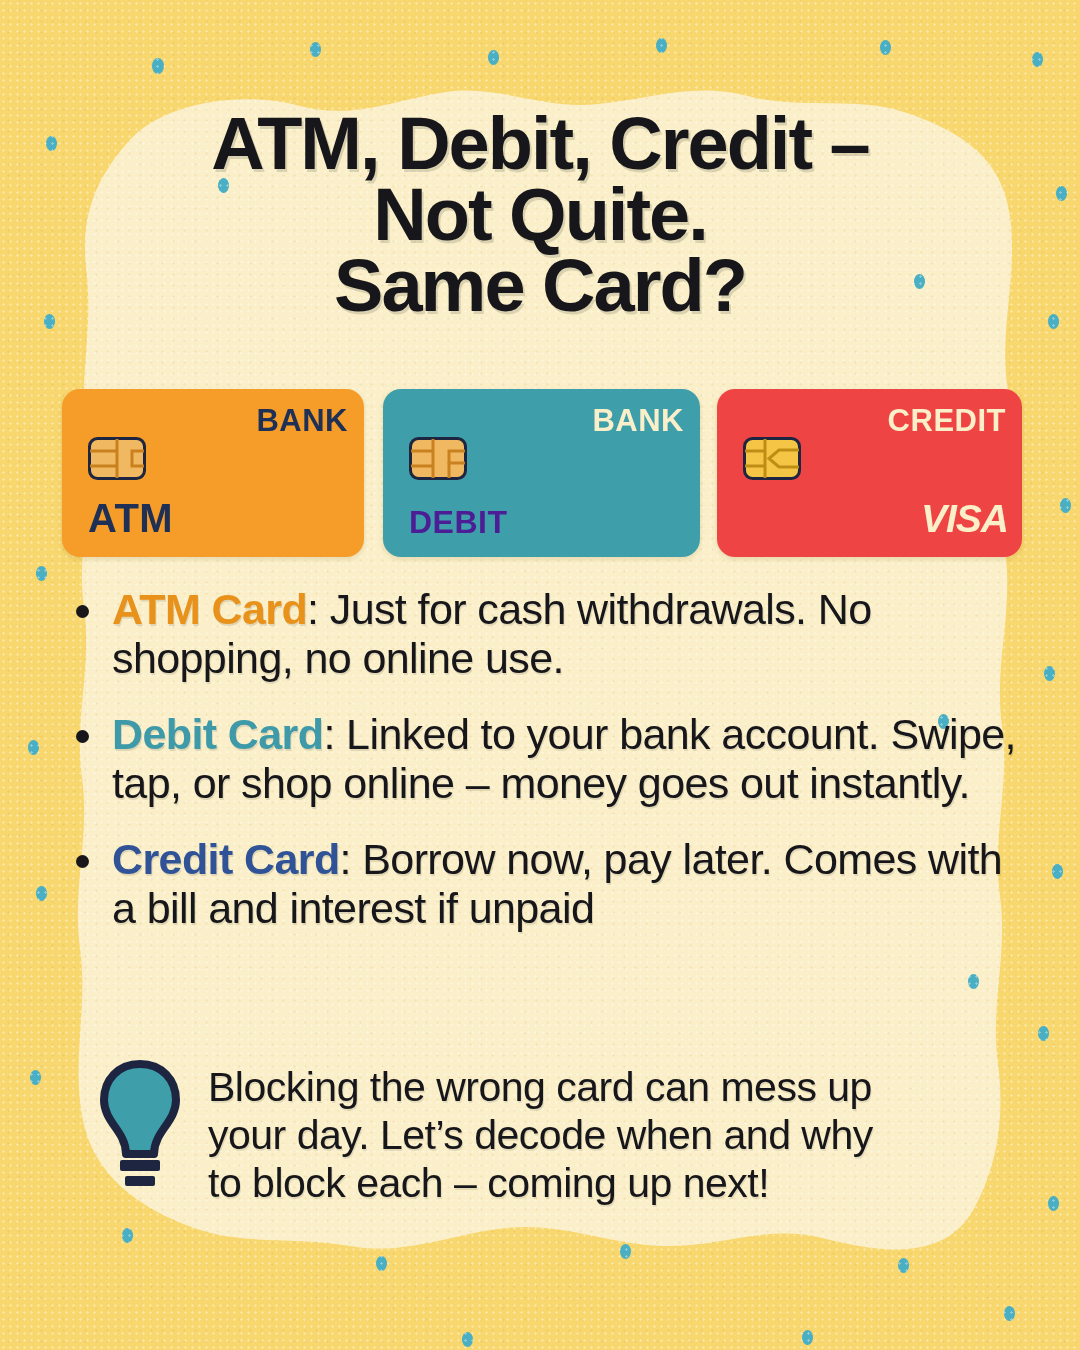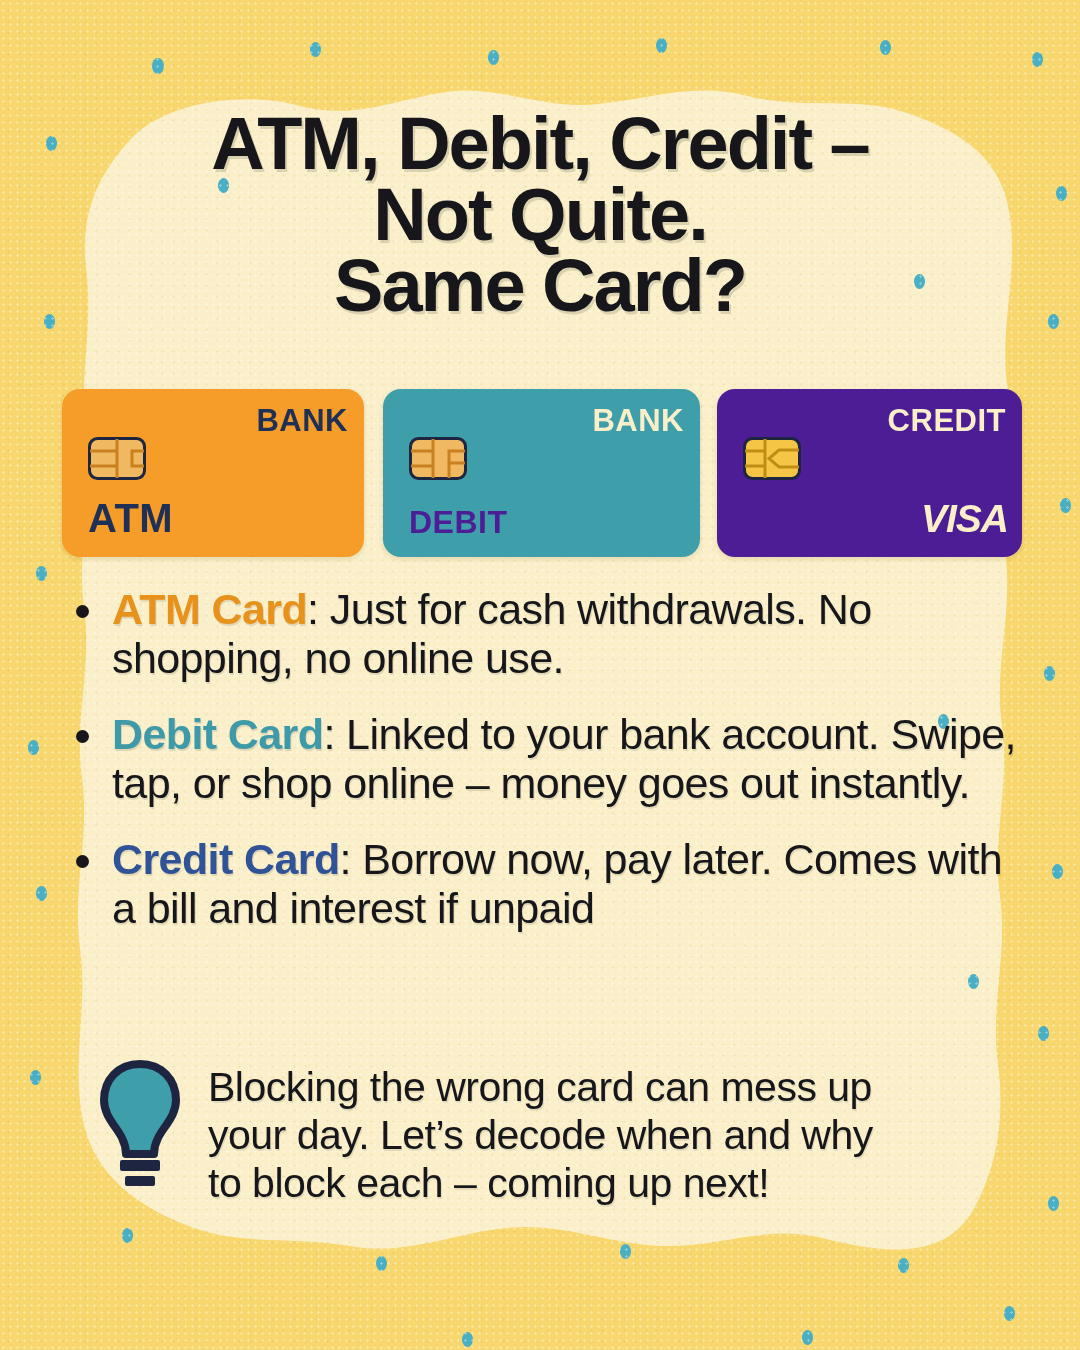--- a/index.html
+++ b/index.html
@@ -64,21 +64,21 @@
     width:960px; height:168px;
   }
   .card {
     position:absolute;
     top:0; height:168px;
     border-radius:18px;
     box-shadow:0 2px 5px rgba(120,90,20,0.16);
   }
   .card.atm    { left:0px;   width:302px; background:#F59D28; }
   .card.debit  { left:321px; width:317px; background:#3E9FAB; }
-  .card.credit { left:655px; width:305px; background:#4c1d95; }
+  .card.credit { left:655px; width:305px; background:#ef4444; }
 
   .card .brand {
     position:absolute; right:16px; top:14px;
     font-weight:800; font-size:31px; letter-spacing:0.5px;
   }
   .card.atm .brand    { color:#1E3055; }
   .card.debit .brand  { color:#FAEFC8; }
   .card.credit .brand { color:#FAEFC8; }
 
   .card .cname {

